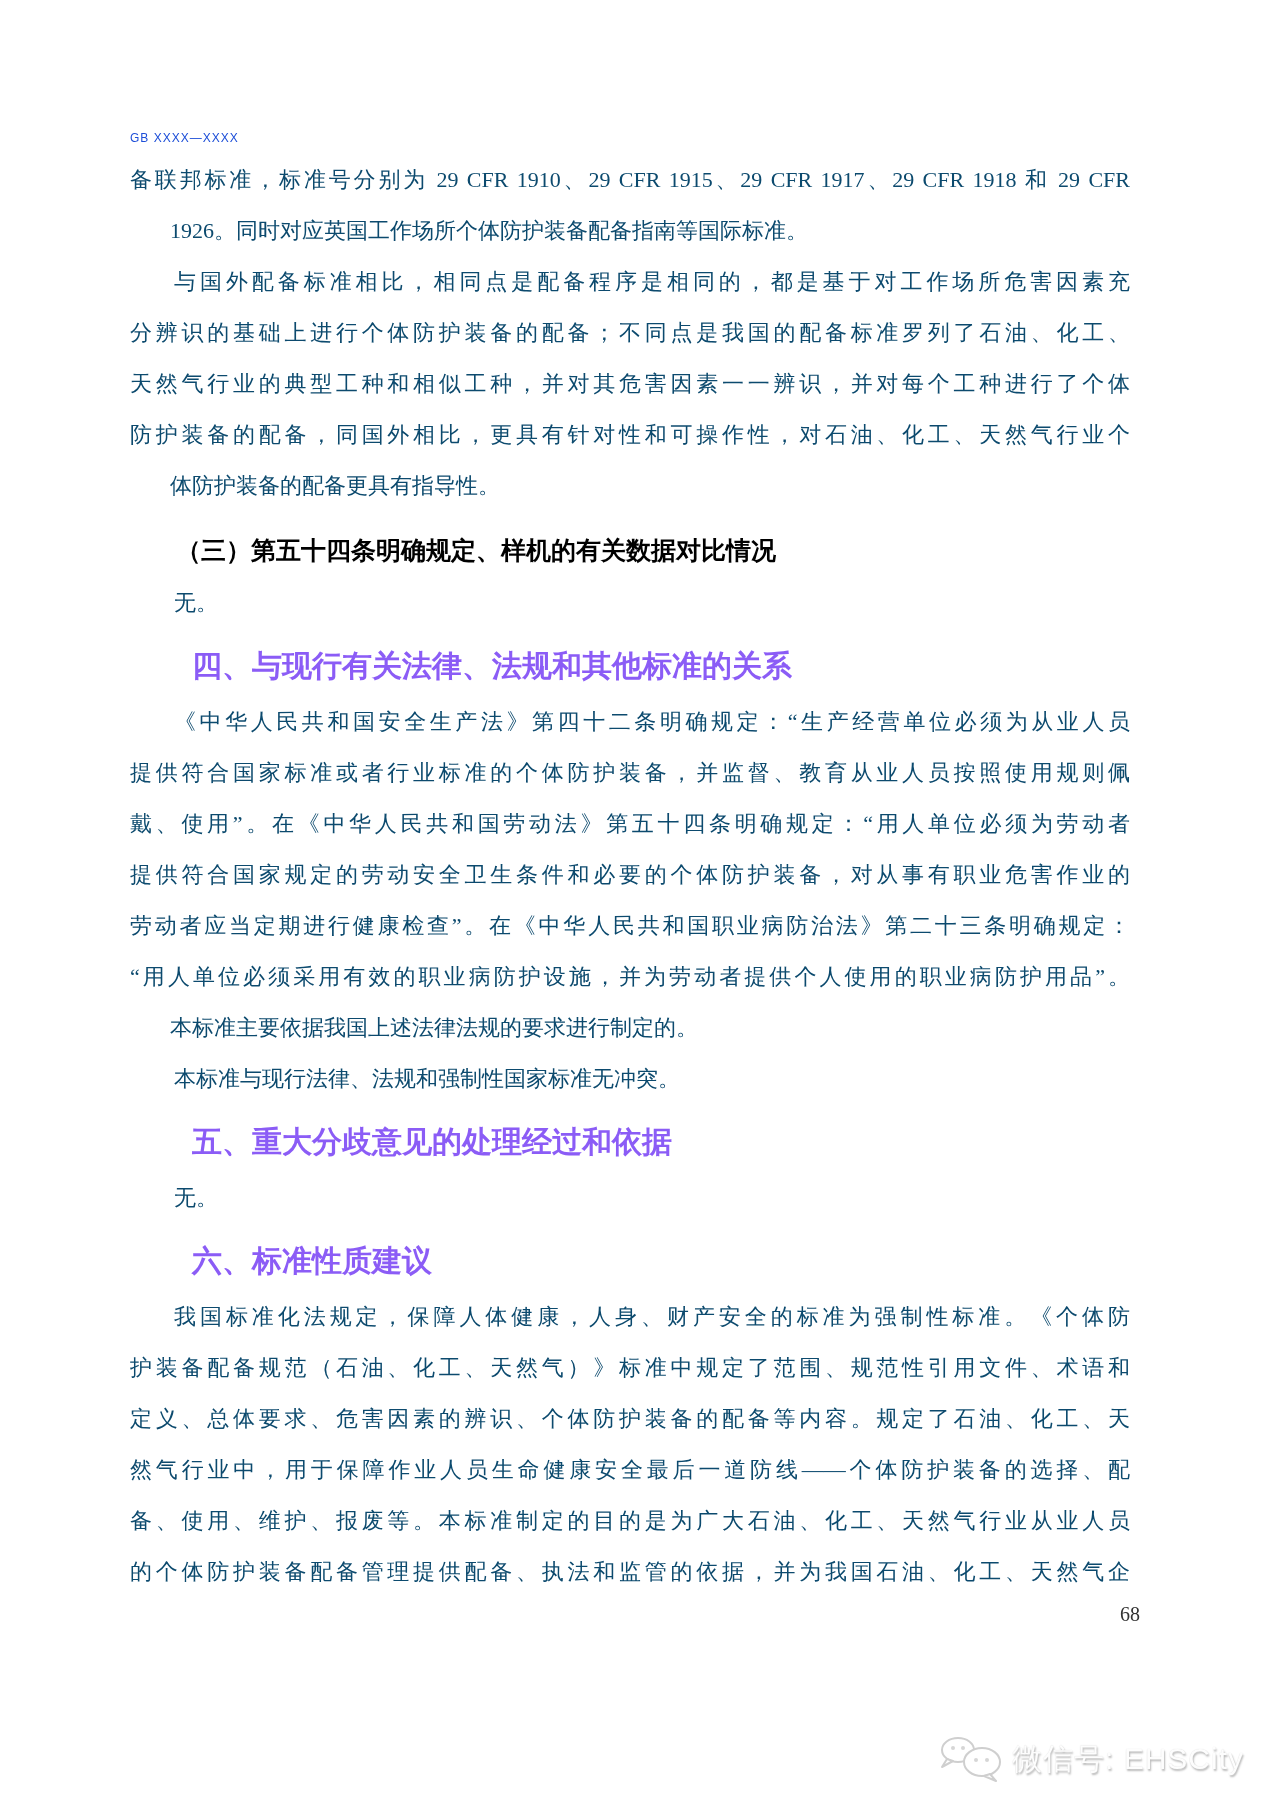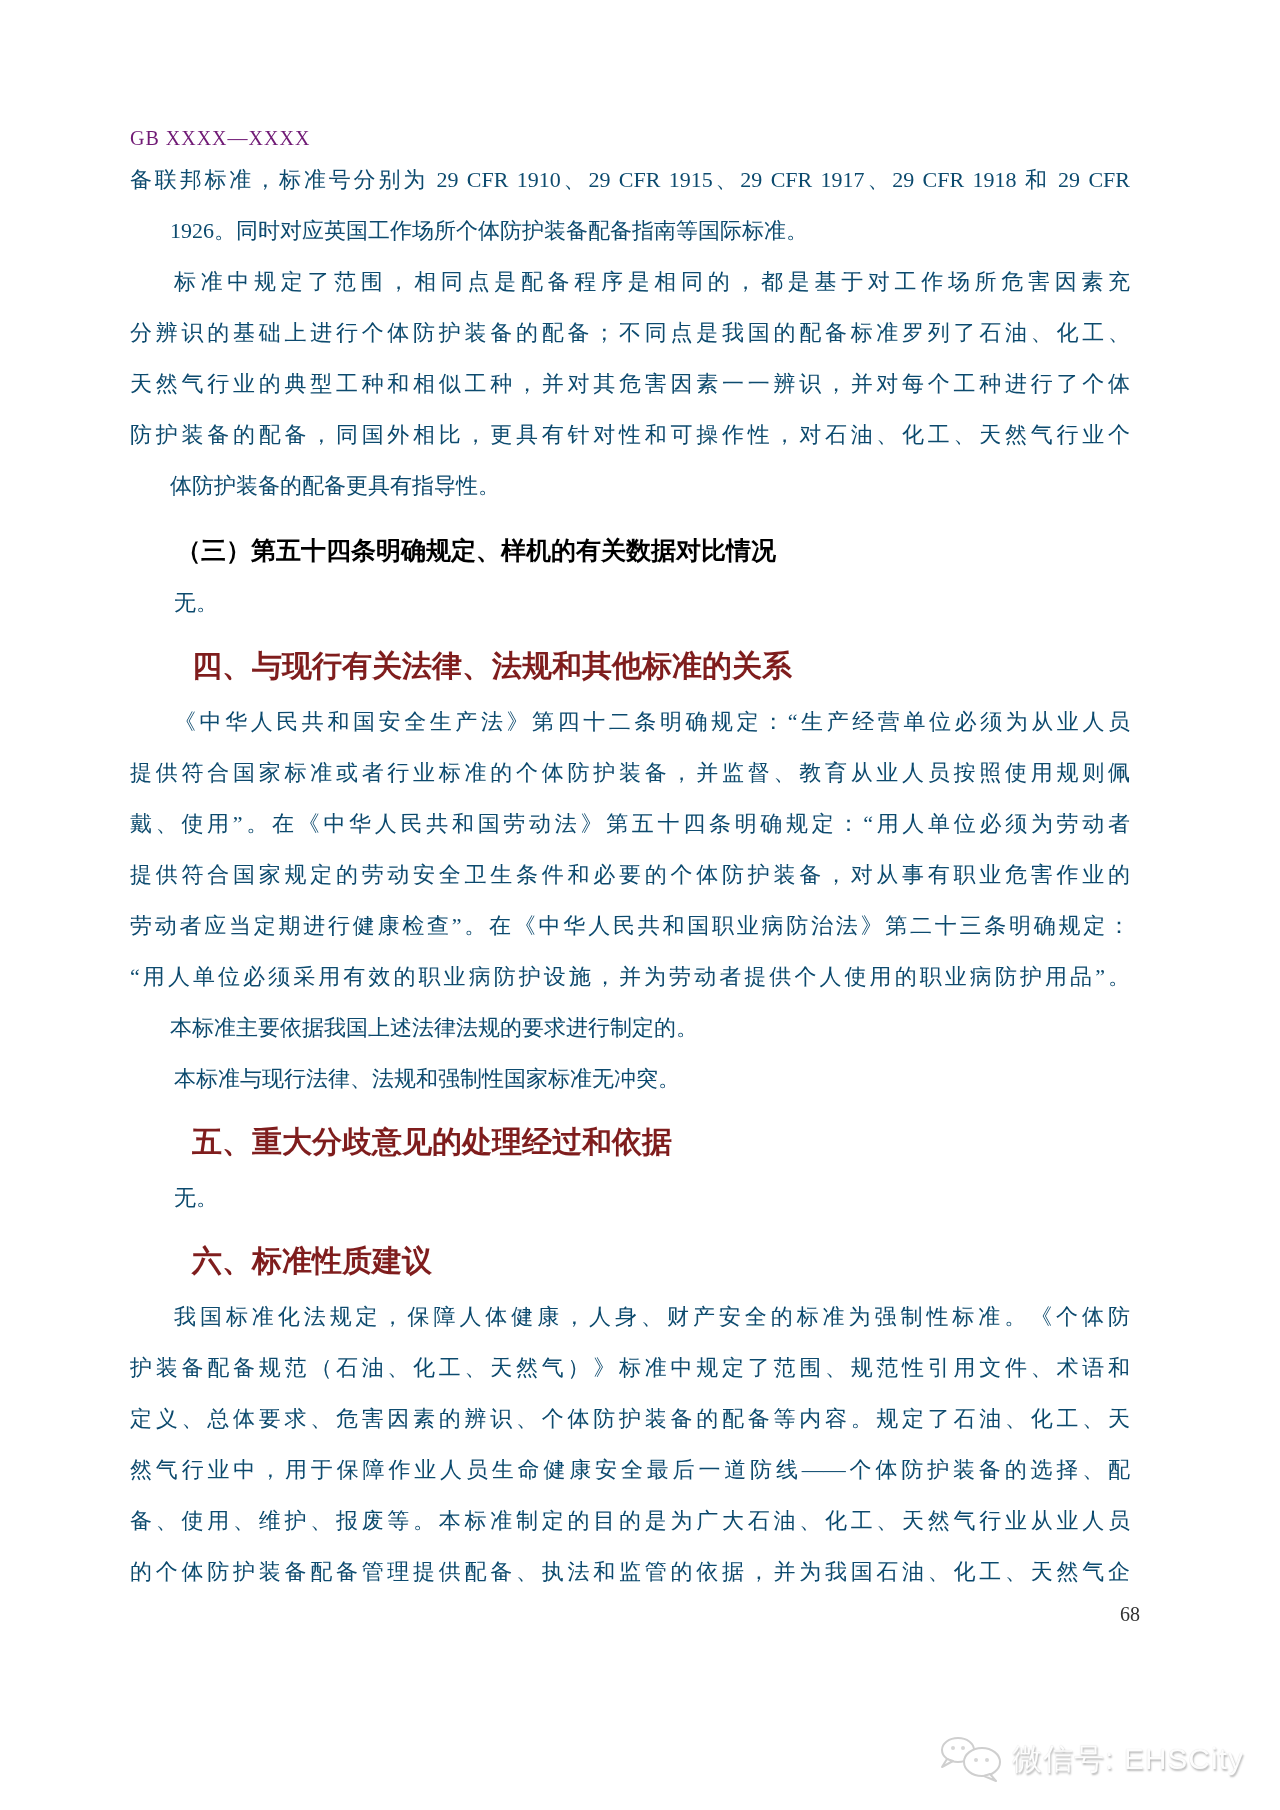--- a/index.html
+++ b/index.html
@@ -10,40 +10,40 @@
     overflow:hidden;
     font-family:"Liberation Serif","DejaVu Serif",serif;
     color:#1a1a1a;
   }
   .content {
     position:absolute;
     left:130px; top:122px;
     width:1000px;
   }
   .gb {
-    font-family:Liberation Serif, serif;
-    font-size:20px; height:32px; line-height:32px;
-    letter-spacing:1px; color:#701a75;
+    font-family:Liberation Sans, sans-serif;
+    font-size:12px; height:32px; line-height:32px;
+    letter-spacing:1px; color:#1d4ed8;
     white-space:nowrap;
   }
   .ln {
     font-size:22px;
     height:51px; line-height:51px;
     color:#0c4a6e;
   }
   
   .j  { text-align:justify; text-align-last:justify; }
   .ji { text-align:justify; text-align-last:justify; padding-left:44px; }
   
   .e  { text-align:left; white-space:nowrap;margin-left:40px; }
   .ei { text-align:left; white-space:nowrap; padding-left:44px; }
   
   .h1 {
     font-family:"Liberation Sans","DejaVu Sans",sans-serif;
-    font-weight:bold; font-size:30px; color:#7f1d1d;
+    font-weight:bold; font-size:30px; color:#8b5cf6;
     height:60px; line-height:60px;
     padding-left:62px; margin-top:8px;
     white-space:nowrap;
   }
   .h3 {
     font-family:"Liberation Sans","DejaVu Sans",sans-serif;
     font-weight:bold; font-size:25px; color:#000;
     height:54px; line-height:54px;
     padding-left:46px; margin-top:12px;
     white-space:nowrap;
@@ -73,21 +73,21 @@
 <body>
 
 <div class="page">
 
   <div class="content">
     <div class="gb">GB XXXX—XXXX</div>
 
     <div>
         <div class="ln j">备联邦标准，标准号分别为 29 CFR 1910、29 CFR 1915、29 CFR 1917、29 CFR 1918 和 29 CFR</div>
         <div class="ln e">1926。同时对应英国工作场所个体防护装备配备指南等国际标准。</div>
-        <div class="ln ji">标准中规定了范围，相同点是配备程序是相同的，都是基于对工作场所危害因素充</div>
+        <div class="ln ji">与国外配备标准相比，相同点是配备程序是相同的，都是基于对工作场所危害因素充</div>
         <div class="ln j">分辨识的基础上进行个体防护装备的配备；不同点是我国的配备标准罗列了石油、化工、</div>
         <div class="ln j">天然气行业的典型工种和相似工种，并对其危害因素一一辨识，并对每个工种进行了个体</div>
         <div class="ln j">防护装备的配备，同国外相比，更具有针对性和可操作性，对石油、化工、天然气行业个</div>
         <div class="ln e">体防护装备的配备更具有指导性。</div>
         <div class="h3">（三）第五十四条明确规定、样机的有关数据对比情况</div>
         <div class="ln ei">无。</div>
         <div class="h1">四、与现行有关法律、法规和其他标准的关系</div>
         <div class="ln ji">《中华人民共和国安全生产法》第四十二条明确规定：“生产经营单位必须为从业人员</div>
         <div class="ln j">提供符合国家标准或者行业标准的个体防护装备，并监督、教育从业人员按照使用规则佩</div>
         <div class="ln j">戴、使用”。在《中华人民共和国劳动法》第五十四条明确规定：“用人单位必须为劳动者</div>

